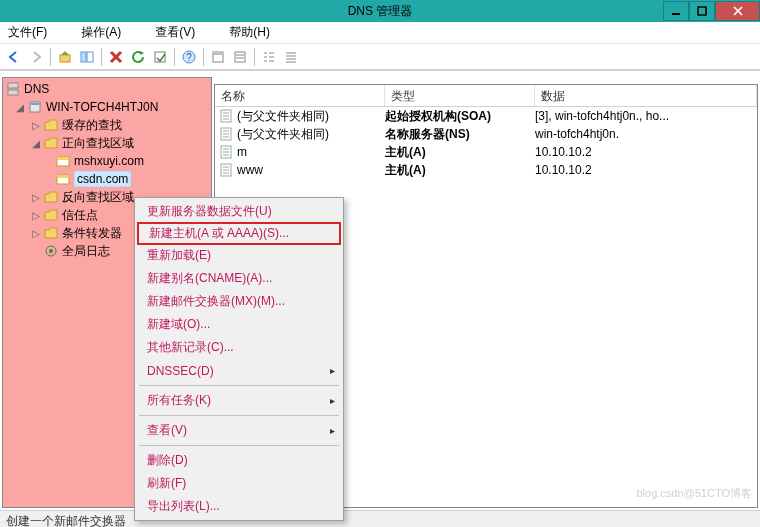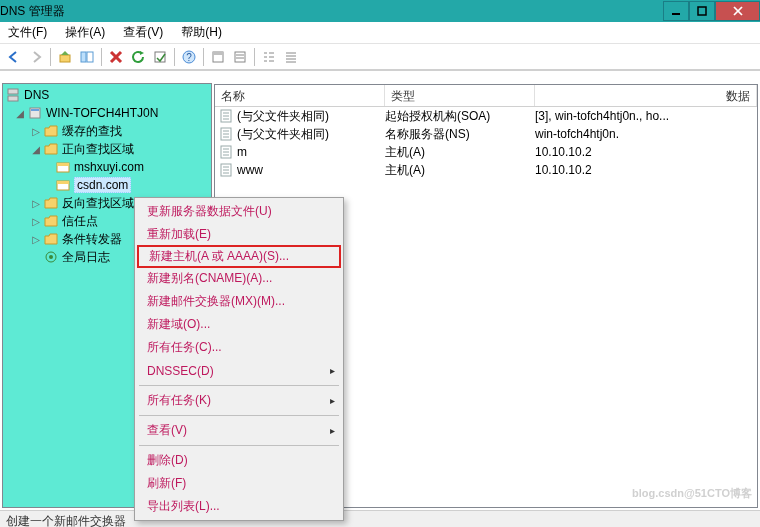--- a/index.html
+++ b/index.html
@@ -14,84 +14,83 @@
     position: relative;
   }
   .titlebar {
     height: 22px;
     background: #23a8a8;
     display: flex;
     align-items: center;
     position: relative;
   }
   .title-text {
-    position: absolute; left: 0; right: 0; text-align: left;
+    position: absolute; left: 0; right: 0; text-align: center;
     color: #000; font-size: 12px;
   }
   .win-controls {
     margin-left: auto; display: flex; height: 20px;
   }
   .win-btn {
     width: 26px; height: 20px; border: 1px solid #1a7e86;
     display: flex; align-items: center; justify-content: center;
     font-size: 12px; font-weight: bold; background:#23a8a8;
   }
   .win-btn.close { background: #c75050; color:#fff; width:45px; }
   .menubar {
-    height: 22px; display: flex; align-items: center; gap: 18px;
+    height: 22px; display: flex; align-items: center; gap: 34px;
     padding: 0 8px; background: #fff; border-bottom: 1px solid #e3e3e3;
   }
   .menubar span { color:#000; }
   .toolbar {
     height: 26px; display: flex; align-items: center; gap: 2px;
     padding: 2px 4px; border-bottom: 1px solid #d0d0d0;
     background: #fff;
   }
   .tb-sep { width:1px; height:18px; background:#c0c0c0; margin:0 2px; }
   .tb-btn { width:20px; height:20px; display:flex; align-items:center; justify-content:center; }
   .body-area {
     display: flex; height: 440px; border-top: 1px solid #d0d0d0;
   }
   .tree-pane {
-    width: 210px; border: 1px solid #828790; margin: 12px 1px 2px 2px;
-    background:#5eead4; overflow:hidden; position:relative;
+    width: 210px; border: 1px solid #828790; margin: 6px 1px 2px 2px;
+    background:#fca5a5; overflow:hidden; position:relative;
   }
   .tree { padding: 2px 0; }
   .tree-row { display:flex; align-items:center; height:18px; white-space:nowrap; }
   .tw { width:14px; text-align:center; color:#666; font-size:10px; }
   .ico { width:16px; height:16px; display:inline-flex; align-items:center; justify-content:center; margin-right:3px;}
   .sel { background:#cce8ff; border:1px dotted #99d1ff; }
   .list-pane {
     flex:1; border: 1px solid #828790; margin: 13px 2px 2px 1px;
     background:#fff; overflow:hidden; position:relative;
   }
   .list-header {
     display:flex; height:22px; border-bottom:1px solid #d0d0d0; background:#fff;
   }
   .list-header div {
     padding:3px 6px; border-right:1px solid #e0e0e0; color:#333;
   }
   .col-name { width:170px; }
   .col-type { width:150px; }
-  .col-data { flex:1;text-align:right; }
+  .col-data { flex:1; }
   .list-row {
     display:flex; height:18px; align-items:center; padding-left:4px;
   }
   .list-row .cell-name { width:166px; display:flex; align-items:center; gap:4px;}
-  .list-row .cell-type { width:150px; }
+  .list-row .cell-type { width:150px;font-weight:bold; }
   .list-row .cell-data { flex:1; }
   .record-ico { width:14px; height:14px; display:inline-flex; align-items:center; justify-content:center;}
   .statusbar {
     height: 22px; border-top:1px solid #cfcfcf; display:flex; align-items:center;
     padding: 0 6px; color:#333; background:#f0f0f0;
   }
   .watermark {
     position:absolute; right:8px; bottom:26px; color:#d0d0d0; font-size:11px;
     pointer-events:none;
-    font-weight:bold;
   }
   .context-menu {
     position:absolute; left:134px; top:197px; width:210px;
     background:#f0f0f0; border:1px solid #a0a0a0;
     box-shadow: 3px 3px 6px rgba(0,0,0,.25);
     padding:2px;
   }
   .cm-item {
     height:23px; display:flex; align-items:center; padding:0 20px 0 10px;
     color:#be185d; position:relative;
@@ -395,26 +394,26 @@
 </div>
 
 <div class="statusbar">
   <span>创建一个新邮件交换器</span>
 </div>
 
 <div class="watermark">blog.csdn@51CTO博客</div>
 
 <div class="context-menu">
   <div class="cm-item">更新服务器数据文件(U)</div>
+  <div class="cm-item cm-highlight">新建主机(A 或 AAAA)(S)...</div>
   <div class="cm-item">重新加载(E)</div>
-  <div class="cm-item cm-highlight">新建主机(A 或 AAAA)(S)...</div>
   <div class="cm-item">新建别名(CNAME)(A)...</div>
   <div class="cm-item">新建邮件交换器(MX)(M)...</div>
   <div class="cm-item">新建域(O)...</div>
-  <div class="cm-item">所有任务(C)...</div>
+  <div class="cm-item">其他新记录(C)...</div>
   <div class="cm-item has-sub">DNSSEC(D)</div>
   <div class="cm-sep"></div>
   <div class="cm-item has-sub">所有任务(K)</div>
   <div class="cm-sep"></div>
   <div class="cm-item has-sub">查看(V)</div>
   <div class="cm-sep"></div>
   <div class="cm-item">删除(D)</div>
   <div class="cm-item">刷新(F)</div>
   <div class="cm-item">导出列表(L)...</div>
 </div>

